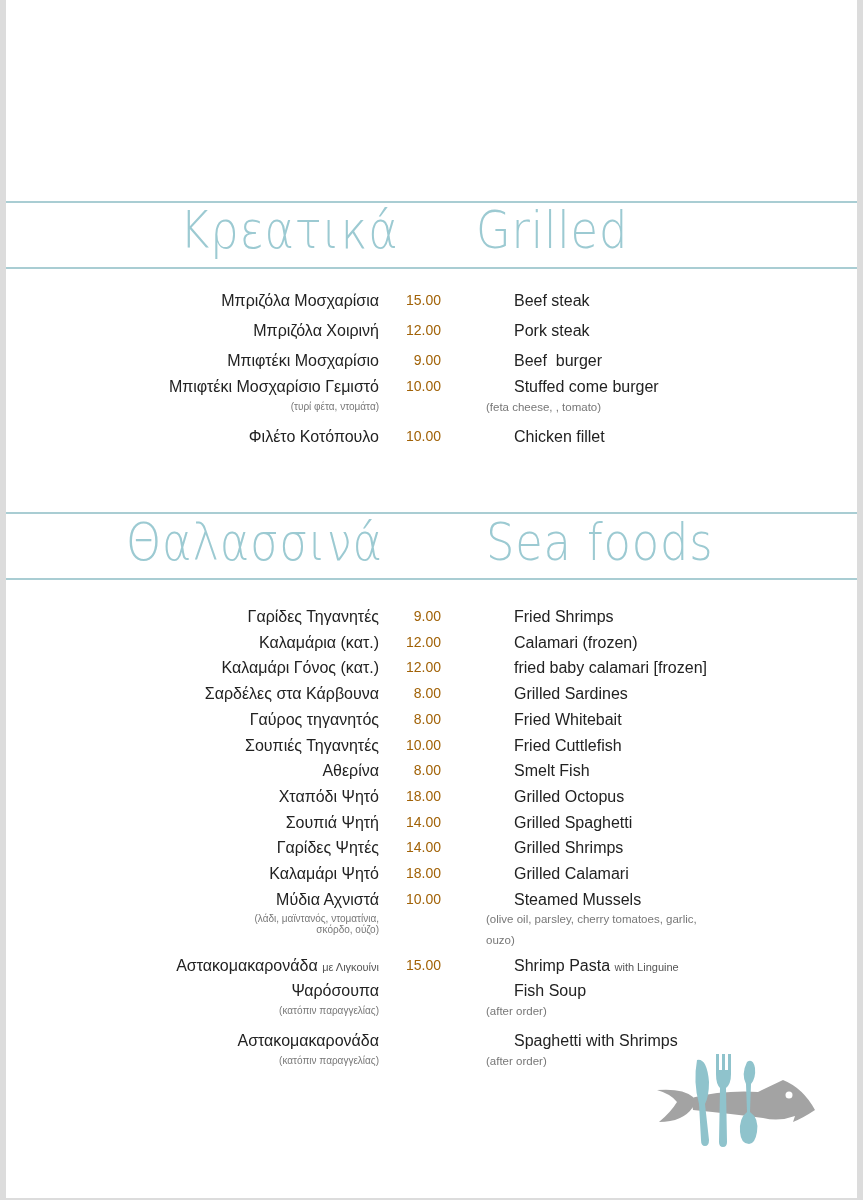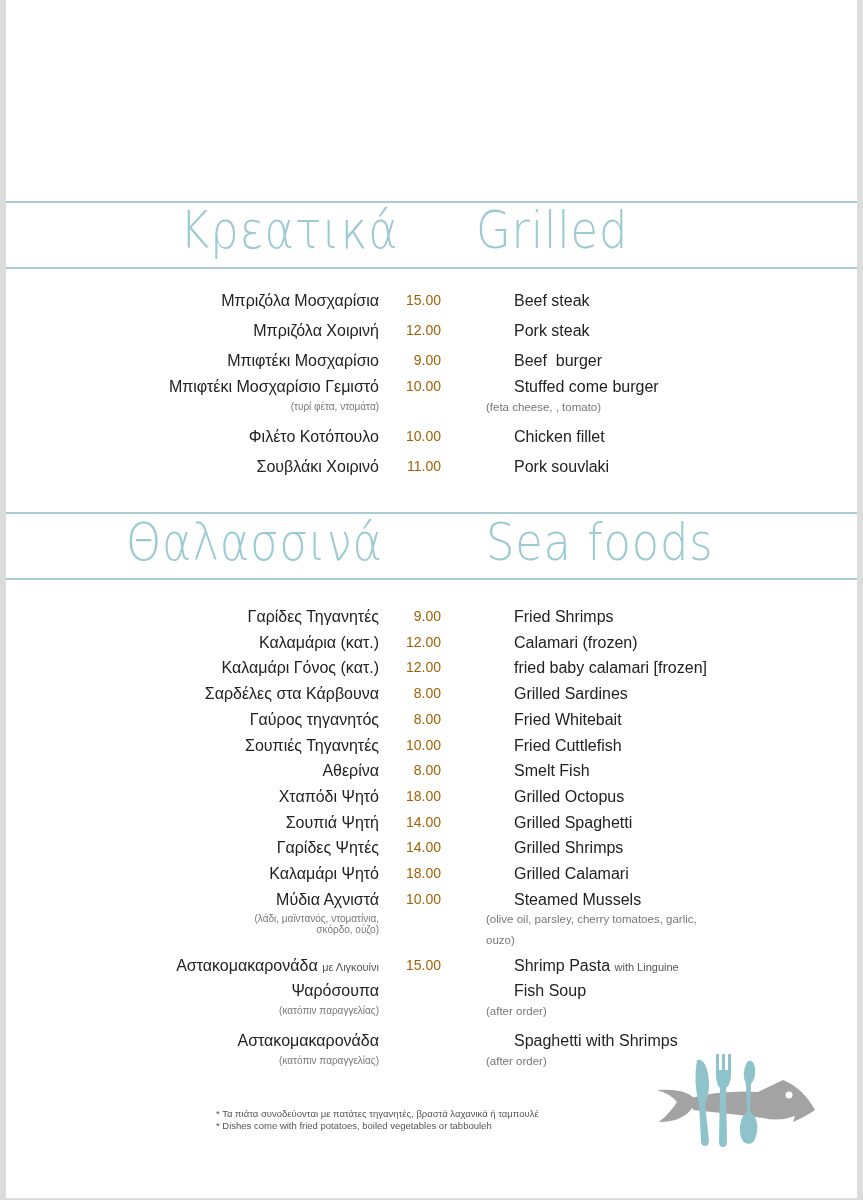--- a/index.html
+++ b/index.html
@@ -77,25 +77,20 @@
     <span class="gr">Μπιφτέκι Μοσχαρίσιο Γεμιστό</span>
     <span class="pr">10.00</span>
     <span class="en">Stuffed come burger</span>
     <span class="sub-gr" style="top:23px">(τυρί φέτα, ντομάτα)</span>
     <span class="sub-en" style="top:23px">(feta cheese, , tomato)</span>
   </div>
   <div class="row" style="top:428px">
     <span class="gr">Φιλέτο Κοτόπουλο</span>
     <span class="pr">10.00</span>
     <span class="en">Chicken fillet</span>
-  </div>
-  <div class="row" style="top:458px">
-    <span class="gr">Σουβλάκι Χοιρινό</span>
-    <span class="pr">11.00</span>
-    <span class="en">Pork souvlaki</span>
   </div>
 
   <div class="rule" style="top:512px"></div>
   <div class="heading" style="left:120px; top:512px; font-size:52px;">Θαλασσινά</div>
   <div class="heading" style="left:480px; top:512px; font-size:52px;">Sea foods</div>
   <div class="rule" style="top:578px"></div>
 
   <div class="row" style="top:608px">
     <span class="gr">Γαρίδες Τηγανητές</span>
     <span class="pr">9.00</span>
@@ -185,17 +180,13 @@
     <path d="M38 46 Q70 38 105 40 L130 28 Q150 36 162 58 Q150 66 140 70 L142 64 Q126 70 110 66 Q80 62 40 58 Z" fill="#a3a3a3"></path>
     <circle cx="136" cy="43" r="3.5" fill="#ffffff"></circle>
 
     <path d="M44 8 Q54 6 56 30 Q56 44 52 52 L56 88 Q56 94 52 94 Q48 94 48 88 L46 52 Q40 30 44 8 Z" fill="#8fc3cc"></path>
 
     <path d="M63 2 L66 2 L66 18 L69 18 L69 2 L72 2 L72 18 L75 18 L75 2 L78 2 L78 22 Q78 32 73 36 L74 90 Q74 95 70 95 Q66 95 66 90 L67 36 Q63 32 63 22 Z" fill="#8fc3cc"></path>
 
     <path d="M94 10 Q100 6 102 16 Q103 26 98 32 L97 60 Q106 66 104 80 Q102 92 96 92 Q88 92 87 80 Q86 66 94 60 L93 32 Q88 22 94 10 Z" fill="#8fc3cc"></path>
   </svg>
 
-  <div class="notes">
-    <div>* Τα πιάτα συνοδεύονται με πατάτες τηγανητές, βραστά λαχανικά ή ταμπουλέ</div>
-    <div>* Dishes come with fried potatoes, boiled vegetables or tabbouleh</div>
-  </div>
 </div>
 
 </body></html>

